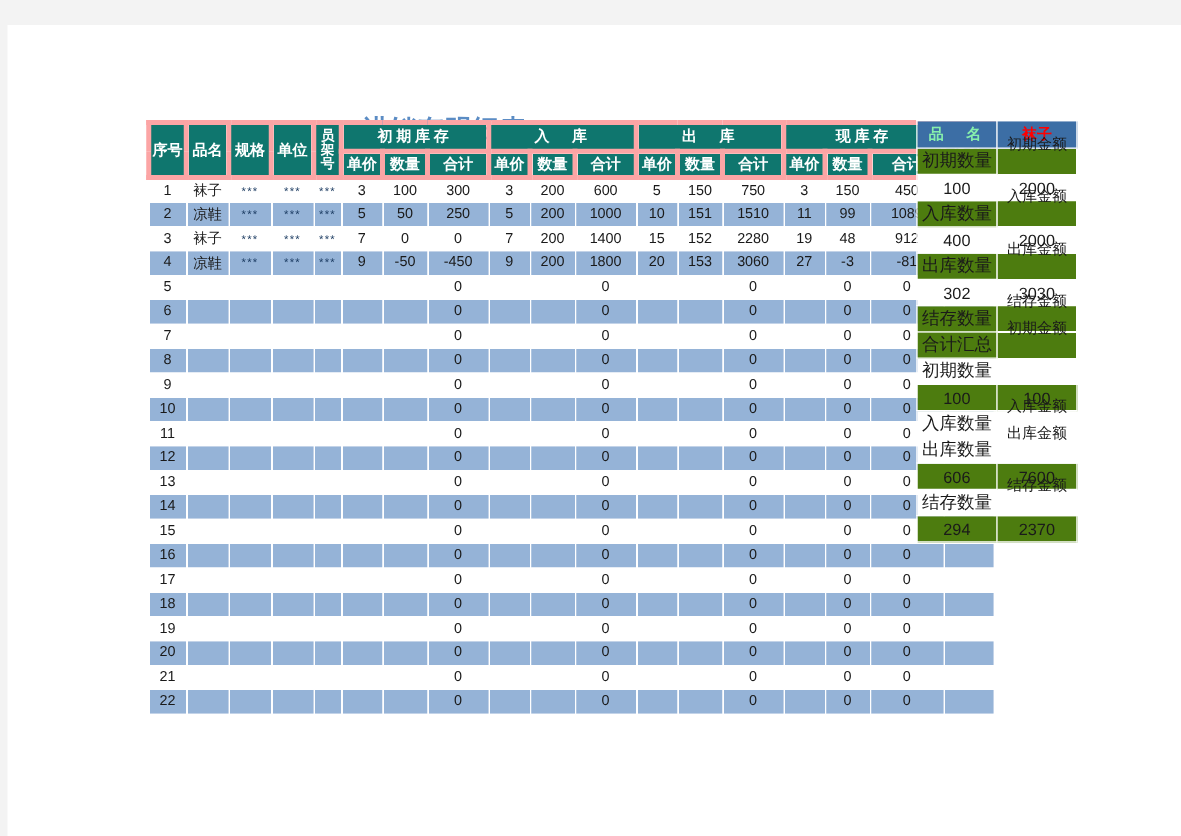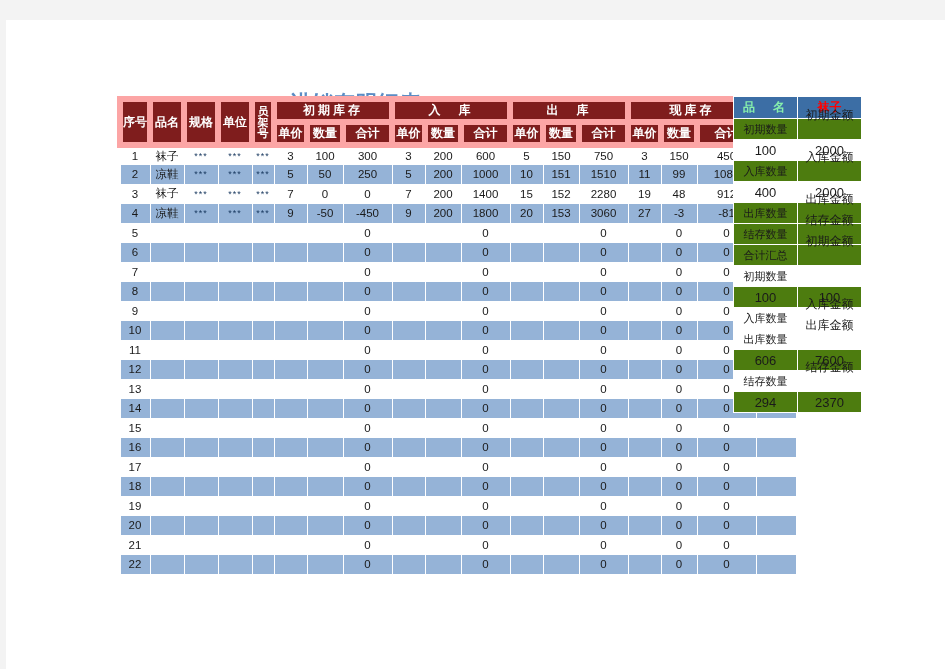--- a/index.html
+++ b/index.html
@@ -47,25 +47,25 @@
     font-size: 11.5px;
     color: #1a1a1a;
     text-align: center;
     vertical-align: middle;
     padding: 0;
     font-weight: normal;
     overflow: hidden;
     white-space: nowrap;
   }
   #main-table thead th {
-    background: #7f1d1d;
+    background: #0f766e;
     color: #ffffff;
     font-weight: bold;
     font-size: 12px;
-    border: 6px solid #fca5a5;
+    border: 4px solid #fca5a5;
   }
   #main-table thead th.grp {
     letter-spacing: 3px;
   }
   #main-table thead th.vert {
     font-size: 11px;
     line-height: 11px;
     letter-spacing: 0;
     padding: 0 1px;
     word-break: break-all;
@@ -115,21 +115,21 @@
   #summary td.hdr {
     background: #3c6ea5;
     font-weight: bold;
     letter-spacing: 3px;
     height: 21px;
   }
   #summary td.hdr-name { color: #86efac; }
   #summary td.hdr-item { color: #ff0000; letter-spacing: 0; }
   #summary tr.band-light td { background: #ffffff; }
   #summary tr.band-dark td  { background: #4d7c0f; }
-  #summary td.lbl { font-size: 11px; margin-left: 15px; }
+  #summary td.lbl { font-size: 14px; margin-left: 15px; }
   #summary td.val { font-size: 13px; }
   
   #summary td.amt-lbl {
     position: relative;
     font-size: 12px;
   }
   #summary td.amt-lbl span.lbltxt {
     position: absolute;
     left: 0;
     right: 0;
@@ -672,20 +672,24 @@
         <td class="val">400</td>
         <td class="val">2000</td>
       </tr>
 
       <tr class="band-dark">
         <td class="lbl">出库数量</td>
         <td class="amt-lbl">
             <span class="lbltxt">出库金额</span>
           </td>
       </tr>
+      <tr class="band-light">
+        <td class="val">302</td>
+        <td class="val">3030</td>
+      </tr>
 
       <tr class="band-dark">
         <td class="lbl">结存数量</td>
         <td class="amt-lbl">
             <span class="lbltxt">结存金额</span>
           </td>
       </tr>
 
       <tr class="band-dark">
         <td class="lbl">合计汇总</td>

